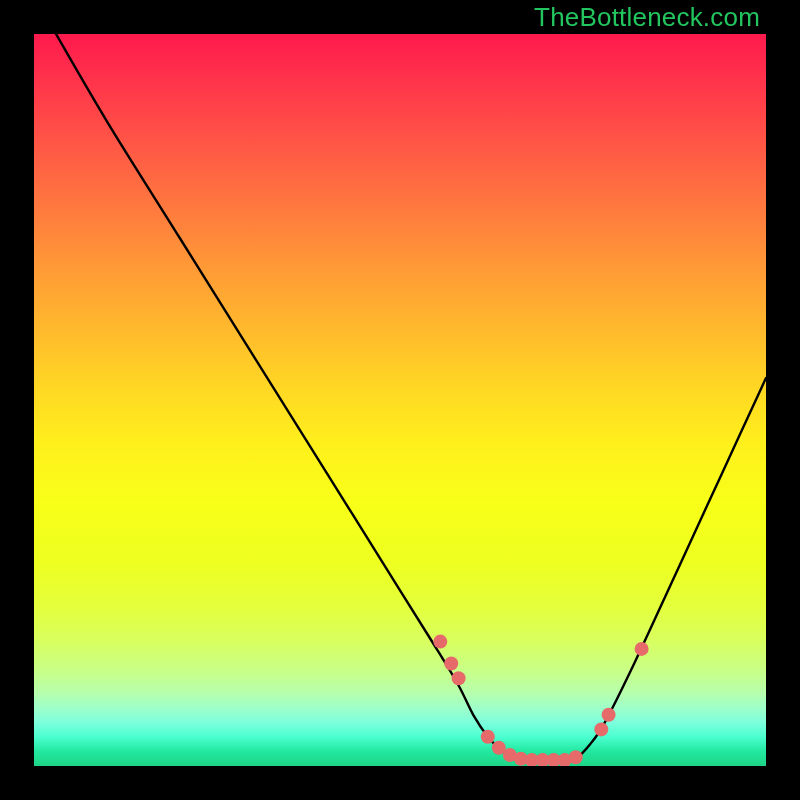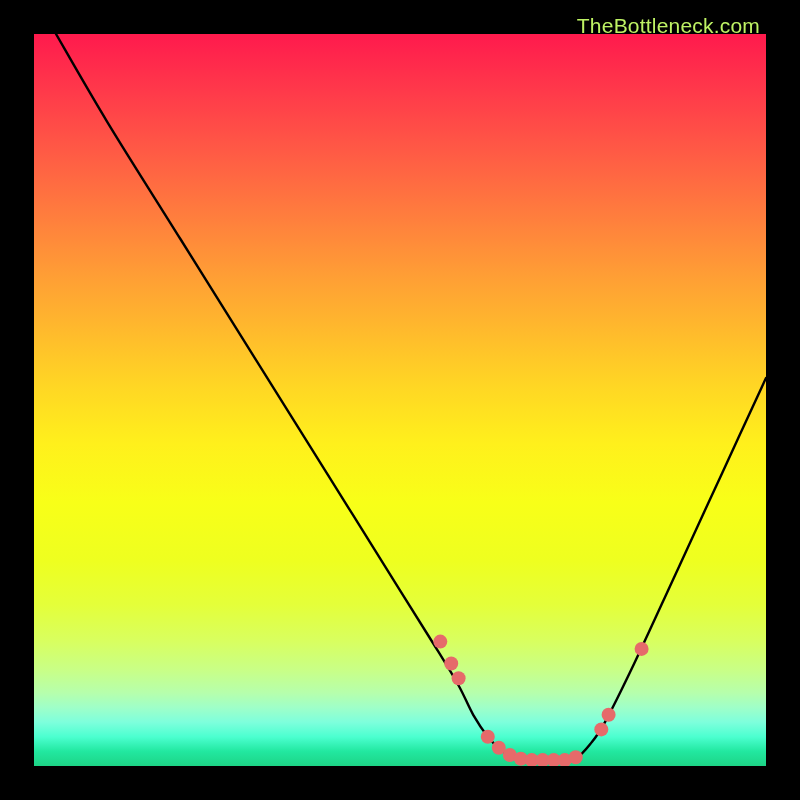--- a/index.html
+++ b/index.html
@@ -33,25 +33,25 @@
       #b6ffac 90%,
       #9fffc8 92%,
       #7effdc 94%,
       #4cffd0 96%,
       #22e8a0 98%,
       #1dd486 100%
     );
   }
   .attribution {
     position: absolute;
-    top: 14px;
+    top: 2px;
     right: 40px;
     font-family: Arial, Helvetica, sans-serif;
-    font-size: 21px;
-    color: #bef264;
+    font-size: 26px;
+    color: #22c55e;
     letter-spacing: 0.2px;
   }
   svg.curve {
     position: absolute;
     left: 0;
     top: 0;
     width: 732px;
     height: 732px;
   }
 </style>

